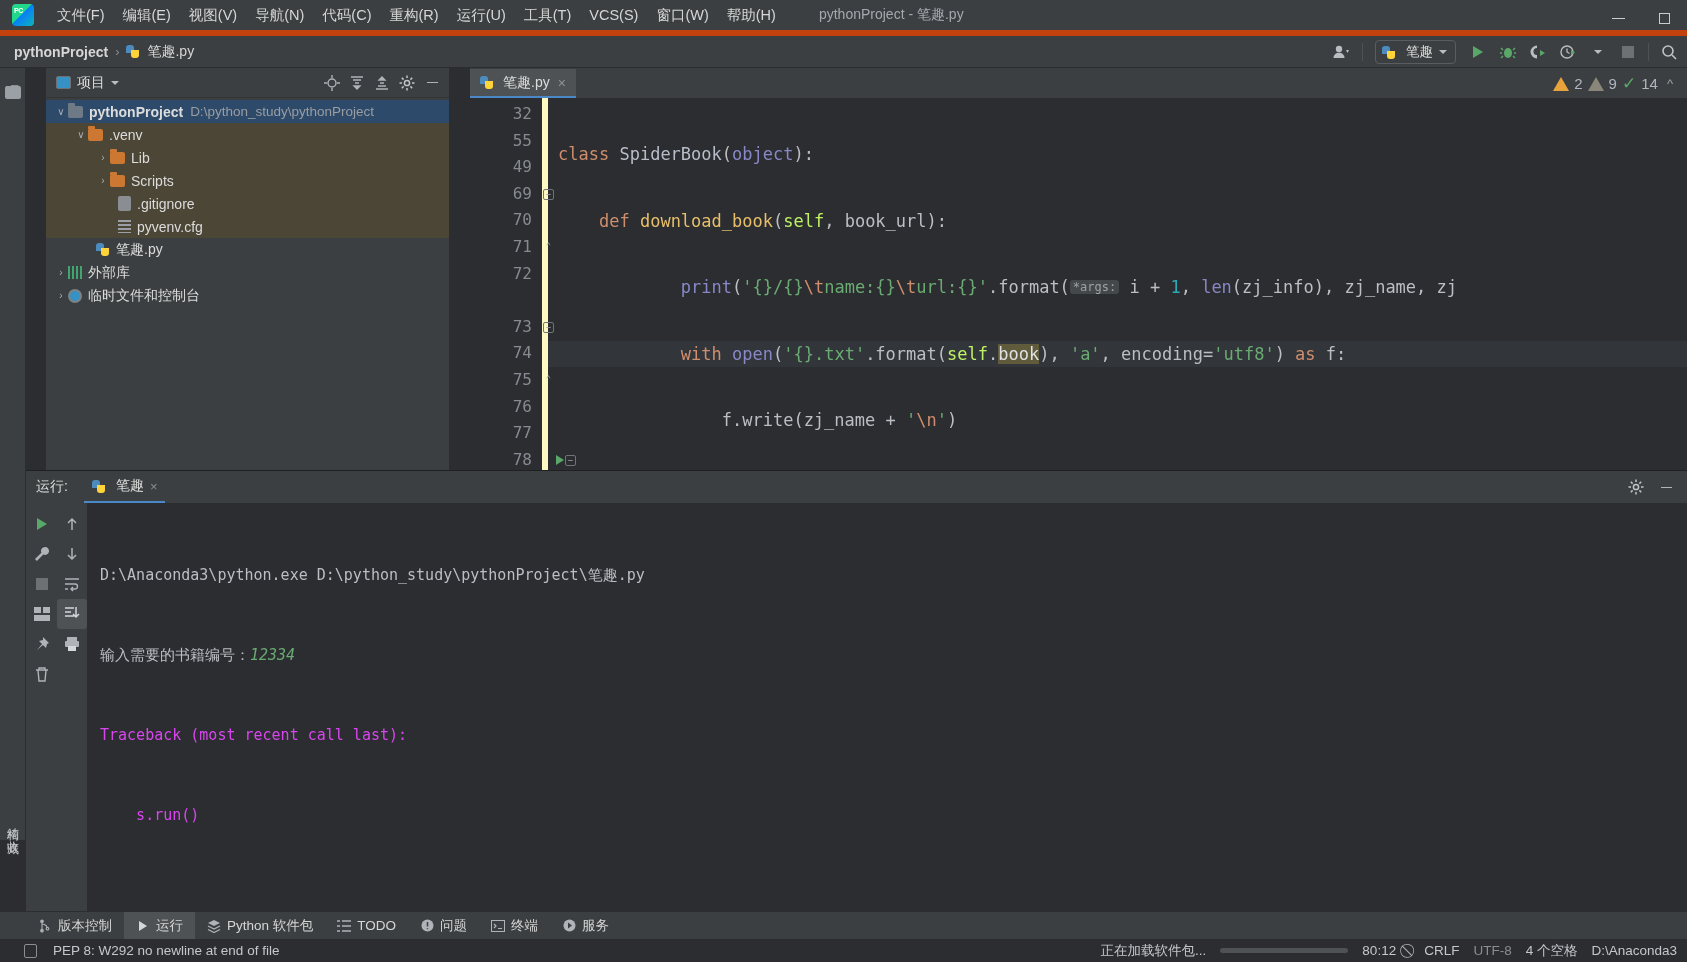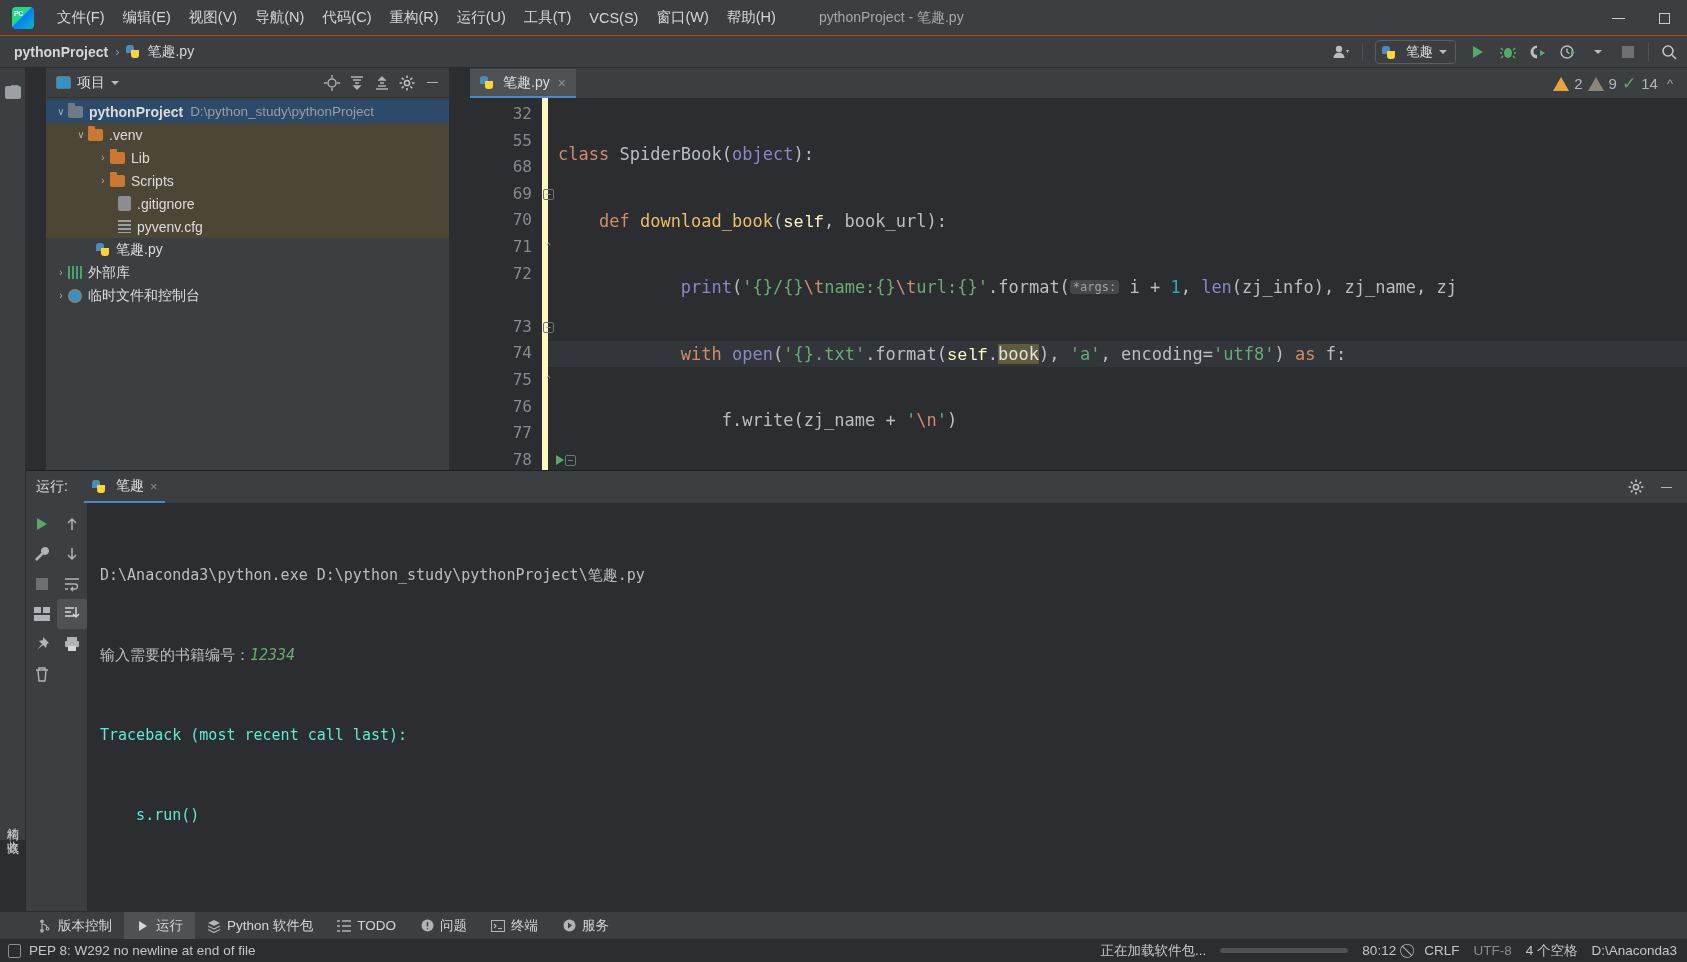--- a/index.html
+++ b/index.html
@@ -8,21 +8,21 @@
     background: #2b2d30;
     font-family: "Liberation Sans", sans-serif;
     overflow: hidden;
     color: #dfe1e5;
   }
   .app { position: relative; width: 1687px; height: 962px; }
 
   
   .titlebar {
     height: 36px; background: #3c3f41; display: flex; align-items: center;
-    border-bottom: 1px solid #c2410c;
+    border-bottom: 6px solid #c2410c;
   }
   .logo {
     width: 22px; height: 22px; margin-left: 12px; margin-right: 14px;
     border-radius: 4px; position: relative; overflow: hidden;
     background: linear-gradient(135deg, #21d789 0%, #21d789 45%, #087cfa 46%, #0cb8b8 100%);
     flex: none;
   }
   .logo::after {
     content: "PC"; position: absolute; left: 2px; top: 3px; font-size: 7px;
     color: #ffffff; font-weight: bold; letter-spacing: -0.5px;
@@ -183,21 +183,21 @@
     border-left:8px solid #59a869; border-top:5px solid transparent; border-bottom:5px solid transparent;
   }
   .codetext { flex: 1; padding-top: 3px; position: relative; overflow: hidden; white-space: pre; }
   .cl { height: 26.6px; line-height: 26.6px; padding-left: 10px; white-space: pre; }
   .cl.hl { background: #32353a; }
 
   
   .kw { color: #cf8e6d; }
   .cls { color: #b7bec9; }
   .fn { color: #e8bf6a; }
-  .self { color: #fef9c3; font-family: Liberation Mono, monospace; }
+  .self { color: #bef264; }
   .str { color: #6aab73; }
   .esc { color: #cf8e6d; }
   .num { color: #2aacb8; }
   .pln { color: #bcbec4; }
   .fld { color: #c77dbb; }
   .builtin { color: #8888c6; }
   .hintlabel { color: #8c8c8c; font-size: 15px; }
   .param-hint {
     background: #45484a; color: #9ea1a5; font-size: 12px; padding: 0 3px;
     border-radius: 3px; vertical-align: 2px;
@@ -255,40 +255,40 @@
     width: 30px; height: 30px; display: flex; align-items: center; justify-content: center;
     color: #b0b3b8; border-radius: 3px;
   }
   .rs-btn.active { background: #4e5254; }
   .console {
     flex: 1; background: #2b2d30; padding: 6px 0 0 12px; overflow: hidden;
     font-family: "DejaVu Sans Mono", monospace; font-size: 15px; line-height: 26.6px;
     white-space: pre;
   }
   .c-white { color: #bcbec4; }
-  .c-red { color: #5eead4; }
+  .c-red { color: #d946ef; }
   .c-green { color: #6aab73; font-style: italic; }
   .c-link { color: #548af7; text-decoration: underline; }
 
   
   .toolbar-bottom {
     position: absolute; left: 0; right: 0; bottom: 23px; height: 28px;
     background: #3c3f41; display: flex; align-items: center; padding-left: 26px;
     border-top: 1px solid #2b2d30;
   }
   .tw {
     display: flex; align-items: center; gap: 6px; height: 28px; padding: 0 12px;
     font-size: 13.5px; color: #d6d6d6;
   }
   .tw.active { background: #4e5254; }
   .tw-ico { width: 14px; height: 14px; display: flex; align-items: center; justify-content: center; color: #b0b3b8; }
 
   .pep-row {
     position: absolute; left: 0; right: 0; bottom: 0; height: 23px;
-    background: #2b2d30; display: flex; align-items: center; padding-left: 8px; gap: 8px;
+    background: #2b2d30; display: flex; align-items: center; padding-left: 24px; gap: 16px;
   }
   .pep-txt { font-size: 13.5px; color: #c4c7cb; }
   .pep-ico { width: 13px; height: 14px; border: 1px solid #8a8d91; border-radius: 2px; }
   .status-right {
     position: absolute; right: 10px; bottom: 0; height: 23px;
     display: flex; align-items: center; gap: 14px; font-size: 13.5px; color: #c4c7cb;
   }
   .progressbar {
     width: 128px; height: 5px; background: #4e5254; border-radius: 3px;
   }
@@ -495,21 +495,21 @@
         <span class="badge-num">9</span>
         <span class="chk">✓</span>
         <span class="badge-num">14</span>
         <span class="chev">^</span>
       </div>
 
       <div class="code-area">
         <div class="gutter">
           <div class="gl">32</div>
           <div class="gl">55</div>
-          <div class="gl">68</div>
+          <div class="gl">49</div>
           <div class="gl"><span>69</span><span class="fold">−</span></div>
           <div class="gl">70</div>
           <div class="gl"><span>71</span><span class="fold" style="border:none;">⌃</span></div>
           <div class="gl">72</div>
           <div class="gl"></div>
           <div class="gl"><span>73</span><span class="fold">−</span></div>
           <div class="gl">74</div>
           <div class="gl"><span>75</span><span class="fold" style="border:none;">⌃</span></div>
           <div class="gl">76</div>
           <div class="gl">77</div>

